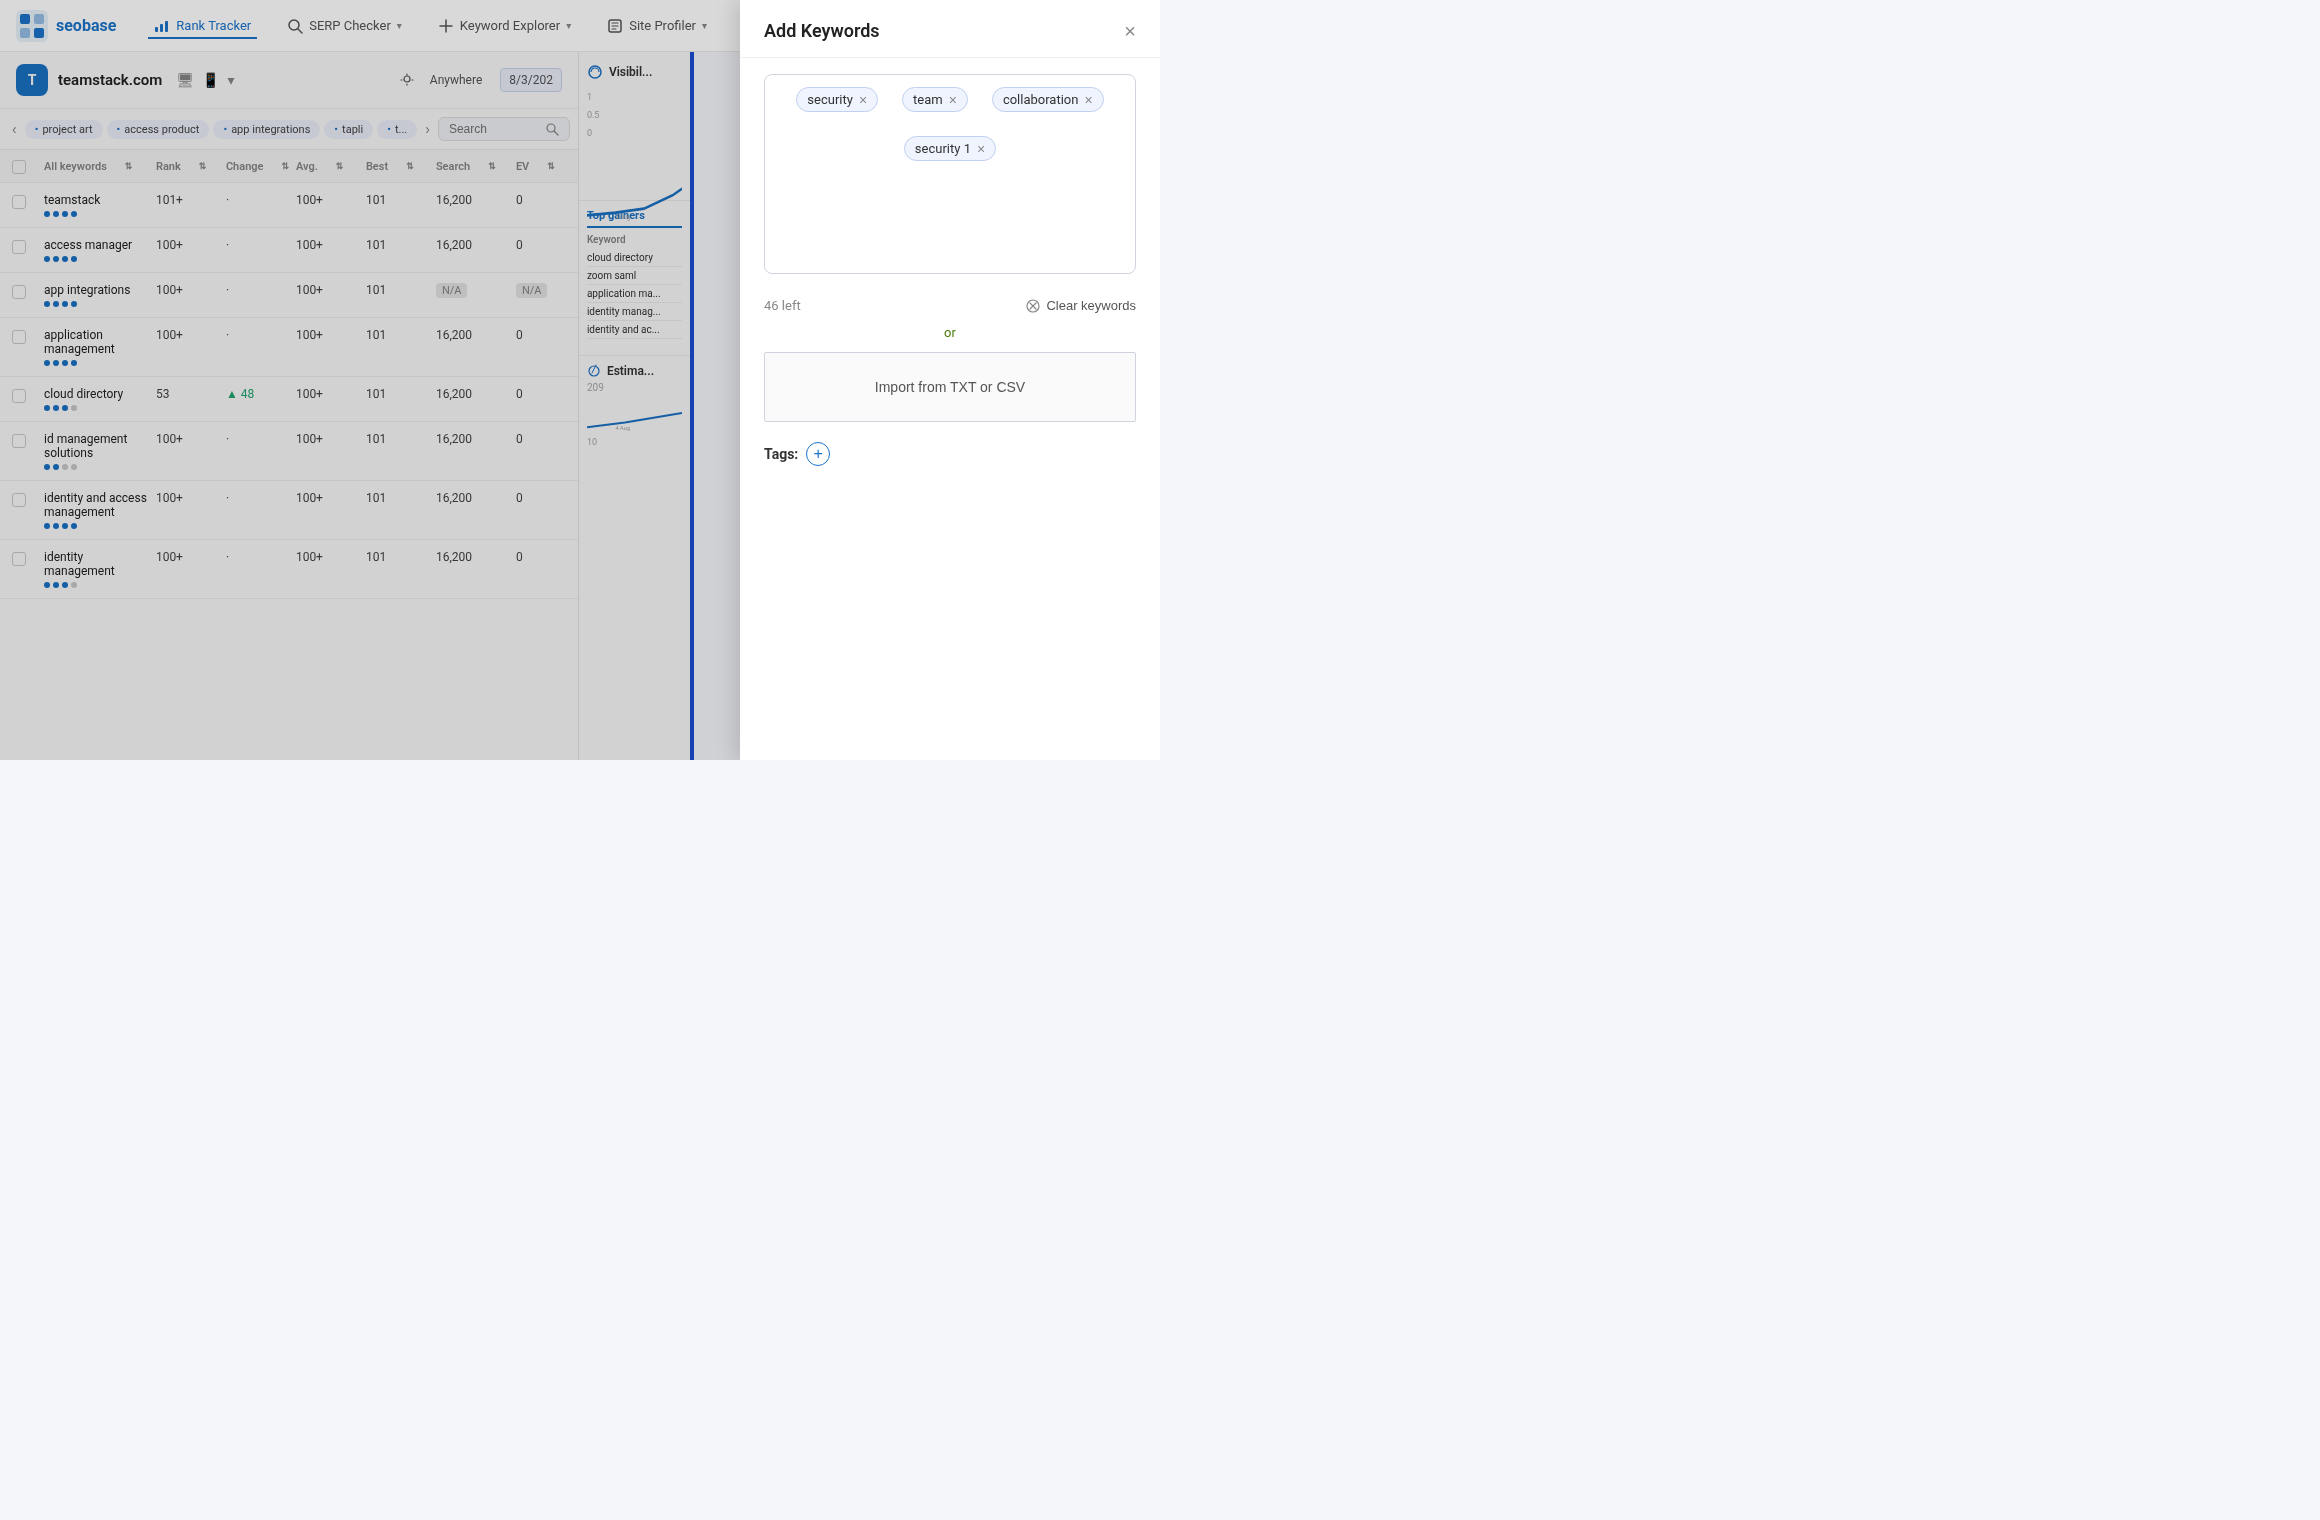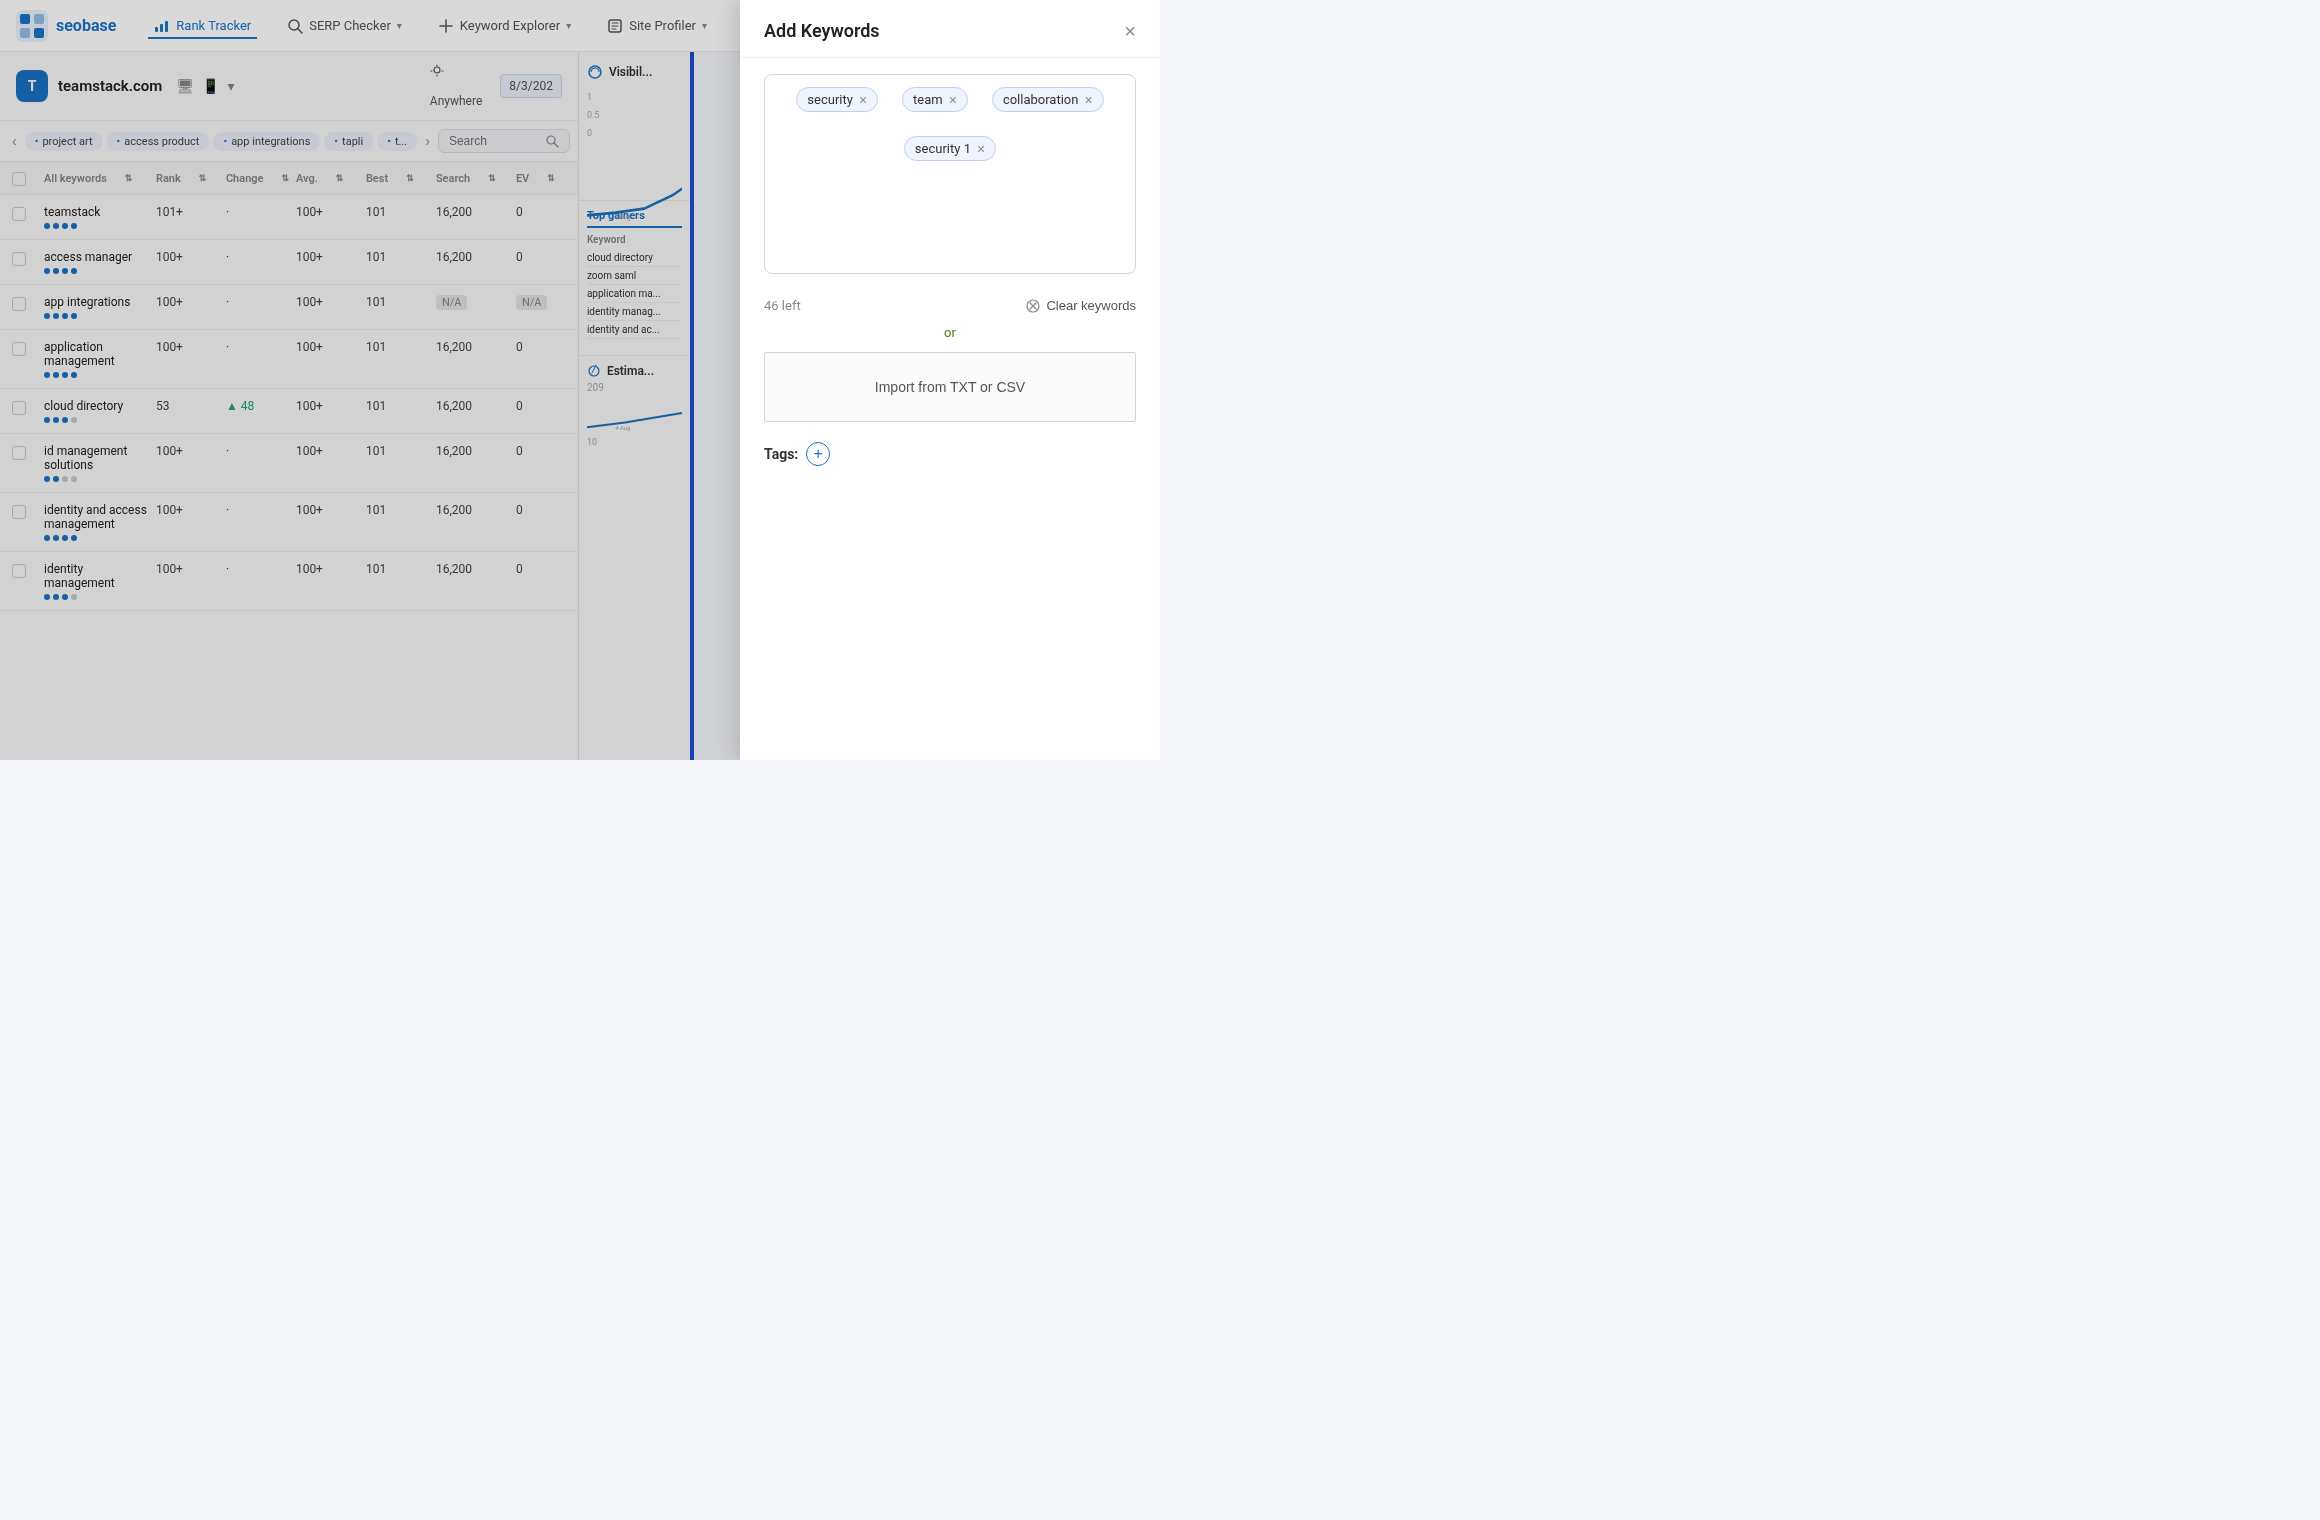--- a/index.html
+++ b/index.html
@@ -97,25 +97,24 @@
       margin-left: 4px;
     }
     .site-icons span {
       color: #888;
       font-size: 14px;
       cursor: pointer;
     }
     .site-location {
       margin-left: auto;
       display: flex;
-      align-items: flex-start;
+      align-items: flex-end;
       gap: 16px;
       font-size: 12px;
       color: #555;
-      flex-direction: column;
     }
     .date-badge {
       background: #f0f4ff;
       border: 1px solid #ccd9f0;
       border-radius: 4px;
       padding: 4px 8px;
       font-size: 12px;
       color: #555;
       margin-left: 8px;
     }

